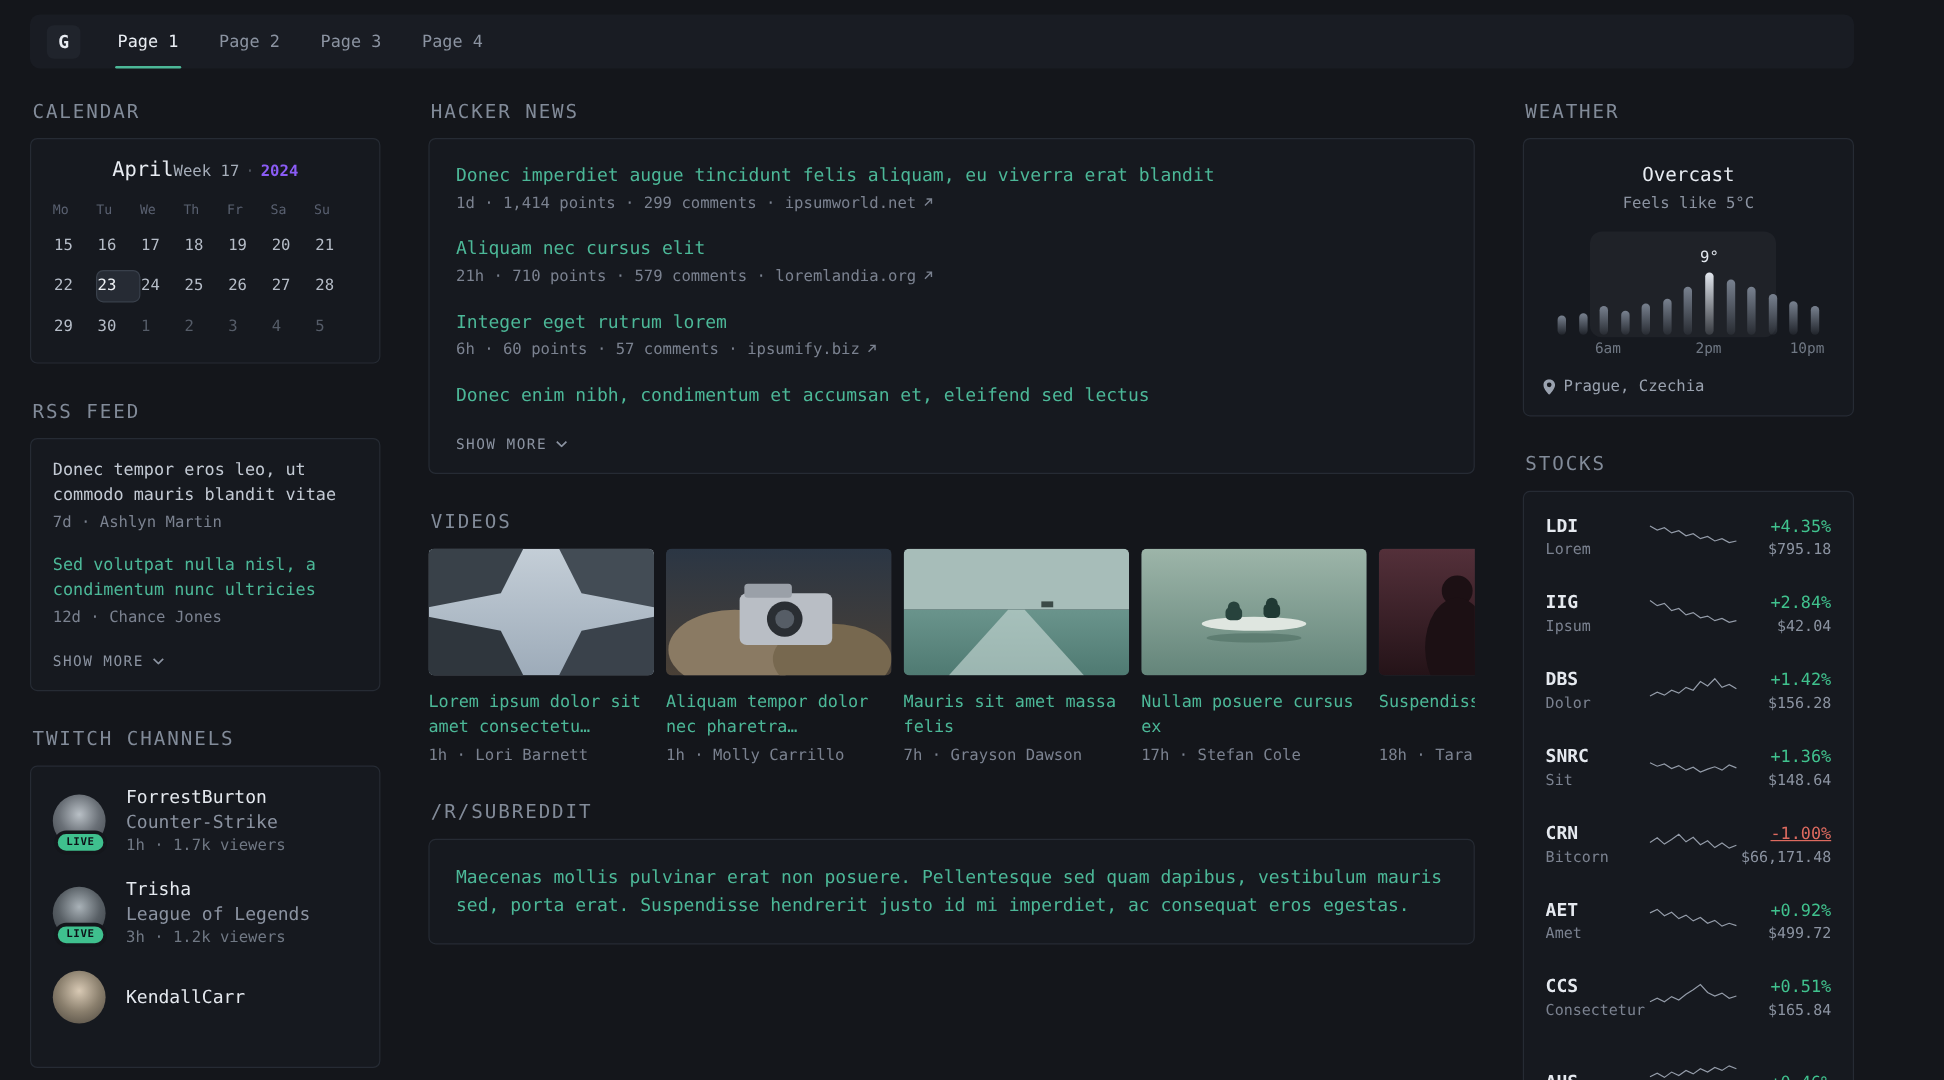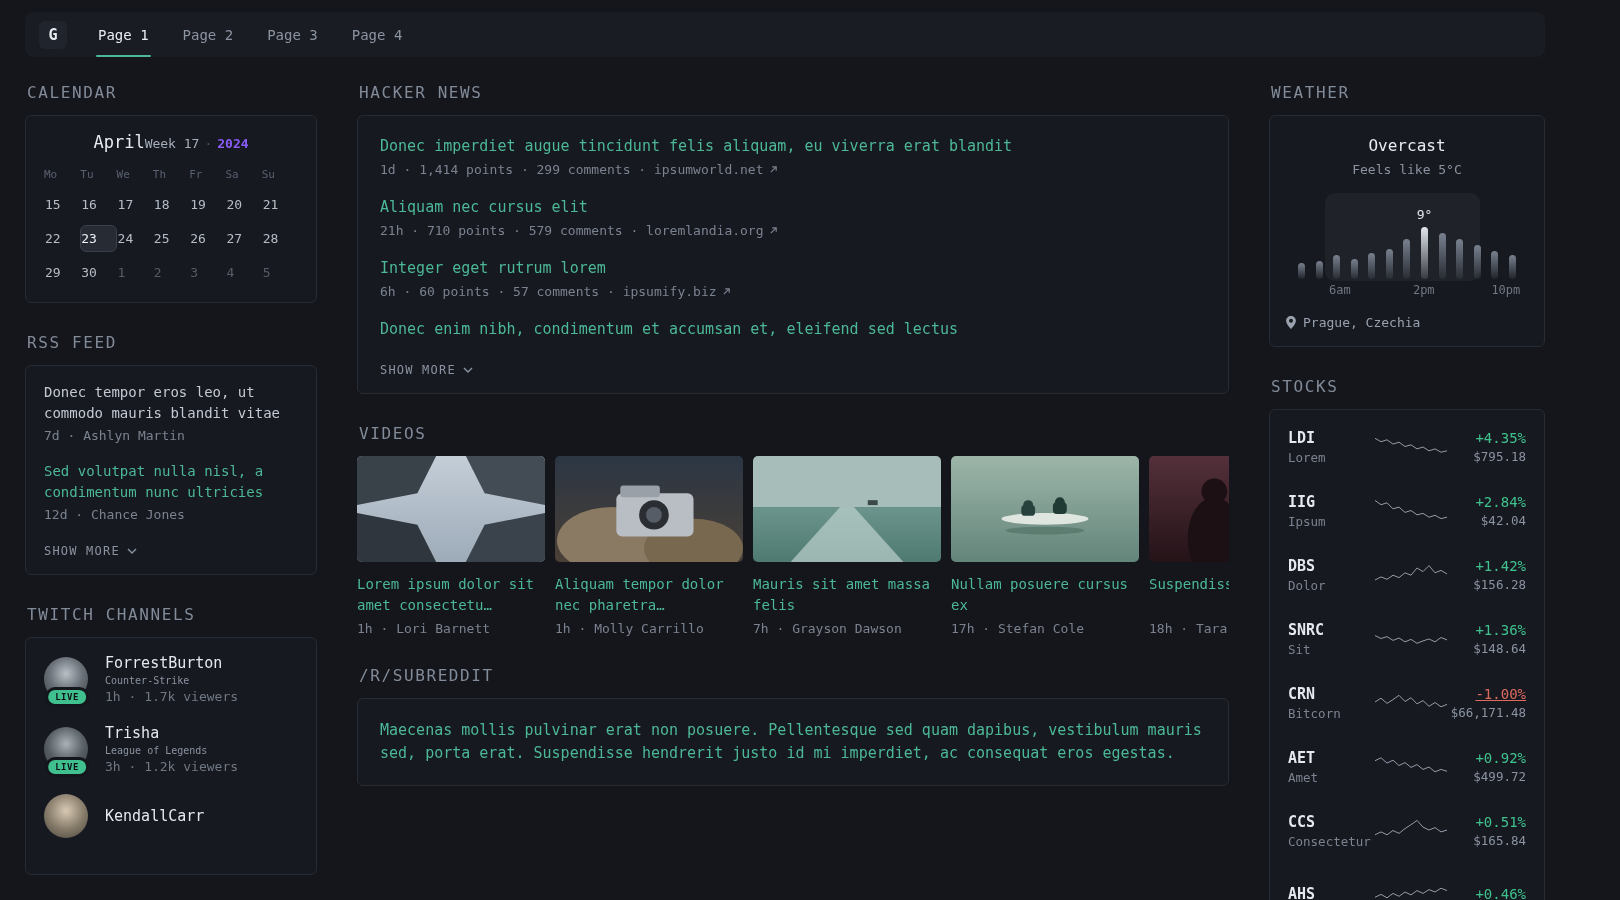--- a/index.html
+++ b/index.html
@@ -54,21 +54,21 @@
 
   
   .channel{display:flex;gap:15px;margin-bottom:20px;align-items:center;cursor:pointer;}
   .avatar-wrap{position:relative;width:46px;flex:0 0 46px;}
   .avatar{width:44px;height:44px;border-radius:50%;}
   .avatar.a0{background:radial-gradient(circle at 50% 38%,#b9c0c6 0%,#6a7077 48%,#3a3f45 100%);}
   .avatar.a1{background:radial-gradient(circle at 50% 38%,#a9b2b8 0%,#596066 50%,#2f343a 100%);}
   .avatar.a2{background:radial-gradient(circle at 50% 38%,#d8c9b4 0%,#8a7f6d 50%,#4a443c 100%);}
   .live-badge{position:absolute;bottom:-6px;left:50%;transform:translateX(-50%);background:#3fc08e;color:#0d1117;font-size:9px;font-weight:bold;letter-spacing:.5px;padding:2px 7px;border-radius:999px;border:3px solid var(--bg);}
   .channel-name{color:#e5e9ef;font-size:15px;}
-  .channel-game{color:var(--text2);font-size:10px;margin-top:3px;}
+  .channel-game{color:var(--text2);font-size:15px;margin-top:3px;}
   .channel-meta{color:var(--text3);font-size:13px;margin-top:3px;}
 
   
   .hn-item{margin-bottom:18px;}
   .hn-title{display:block;color:var(--accent);font-size:15px;line-height:1.45;text-decoration:none;cursor:pointer;}
   .domain{color:#7b8290;text-decoration:none;cursor:pointer;}
   .ext{display:inline-block;margin-left:5px;}
 
   
   .videos-row{display:flex;gap:10px;overflow:hidden;width:872px;}
@@ -91,21 +91,21 @@
   .bars{position:absolute;left:8px;right:8px;bottom:20px;top:16px;display:flex;justify-content:space-between;align-items:flex-end;}
   .bar{width:7px;border-radius:4px;background:linear-gradient(to bottom,#78818f,rgba(120,129,143,0.10));position:relative;}
   .bar.hl{background:linear-gradient(to bottom,#e2e7ee,rgba(226,231,238,0.12));}
   .temp-label{position:absolute;bottom:100%;margin-bottom:5px;left:50%;transform:translateX(-50%);color:#e2e7ee;font-size:13px;}
   .time-labels{position:absolute;left:8px;right:8px;bottom:0;height:16px;}
   .time-label{position:absolute;transform:translateX(-50%);color:var(--text3);font-size:12px;white-space:nowrap;}
   .w-loc{display:flex;align-items:center;gap:7px;color:#9aa2af;font-size:13px;margin-top:16px;}
 
   
   .stocks-box{padding:5px 18px;}
-  .stock-row{display:flex;align-items:center;padding:14px 0;cursor:pointer;}
+  .stock-row{display:flex;align-items:flex-end;padding:14px 0;cursor:pointer;}
   .stock-left{width:86px;flex:0 0 86px;}
   .stock-sym{color:#e5e9ef;font-size:15px;font-weight:bold;}
   .stock-name{color:#7b8290;font-size:12.5px;margin-top:3px;white-space:nowrap;overflow:hidden;}
   .stock-spark{flex:0 0 74px;}
   .stock-right{flex:1;text-align:right;}
   .stock-change{font-size:14px;}
   .stock-change.pos{color:var(--positive);}
   .stock-change.neg{color:var(--negative);text-decoration:underline;}
   .stock-price{color:var(--text2);font-size:12.5px;margin-top:3px;white-space:nowrap;}
 </style>

